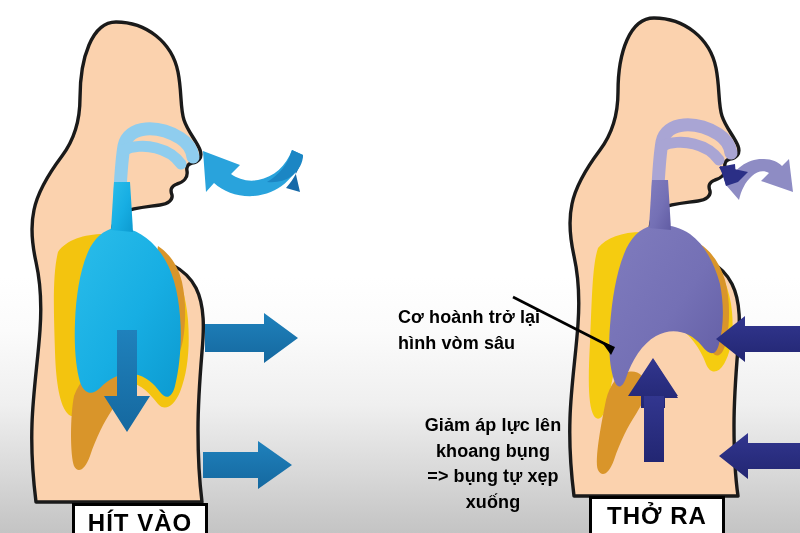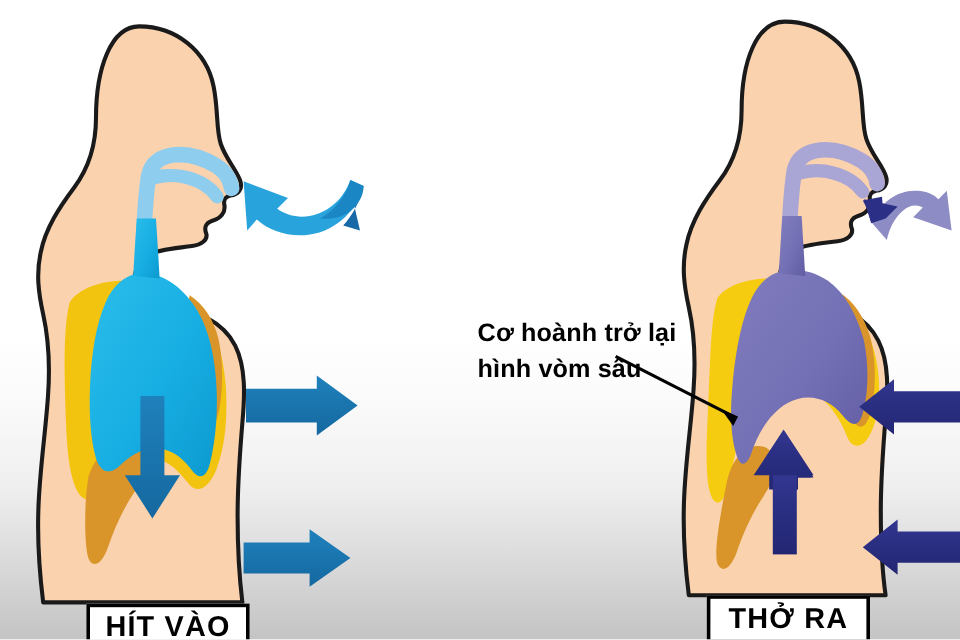--- a/index.html
+++ b/index.html
@@ -20,24 +20,25 @@
   #scene {
     position: absolute;
     inset: 0;
     width: 800px;
     height: 533px;
   }
   .anno {
     position: absolute;
     color: #000000;
     font-weight: bold;
-    font-size: 21px;
+    font-size: 18px;
     line-height: 1.42;
     letter-spacing: 0.1px;
     white-space: pre-line;
+    margin-top: 42px;
   }
   #anno-diaphragm {
     left: 398px;
     top: 263px;
     text-align: left;
   }
   #anno-abdomen {
     left: 408px;
     top: 371px;
     text-align: center;
@@ -291,18 +292,22 @@
       </g>
       <g>
         <path fill="url(#gradNavyArrow)" stroke="none" d="M800,443 L748,443 L748,433 L719,456 L748,479 L748,469 L800,469 Z"></path>
       </g>
     </g>
   </svg>
 
   <div class="anno" id="anno-diaphragm">Cơ hoành trở lại
 hình vòm sâu</div>
 
+  <div class="anno" id="anno-abdomen">Giảm áp lực lên
+khoang bụng
+=&gt; bụng tự xẹp
+xuống</div>
 
   <div class="caption-box" id="caption-inhale">HÍT VÀO</div>
 
   <div class="caption-box" id="caption-exhale">THỞ RA</div>
 
 </div>
 
 </body></html>

